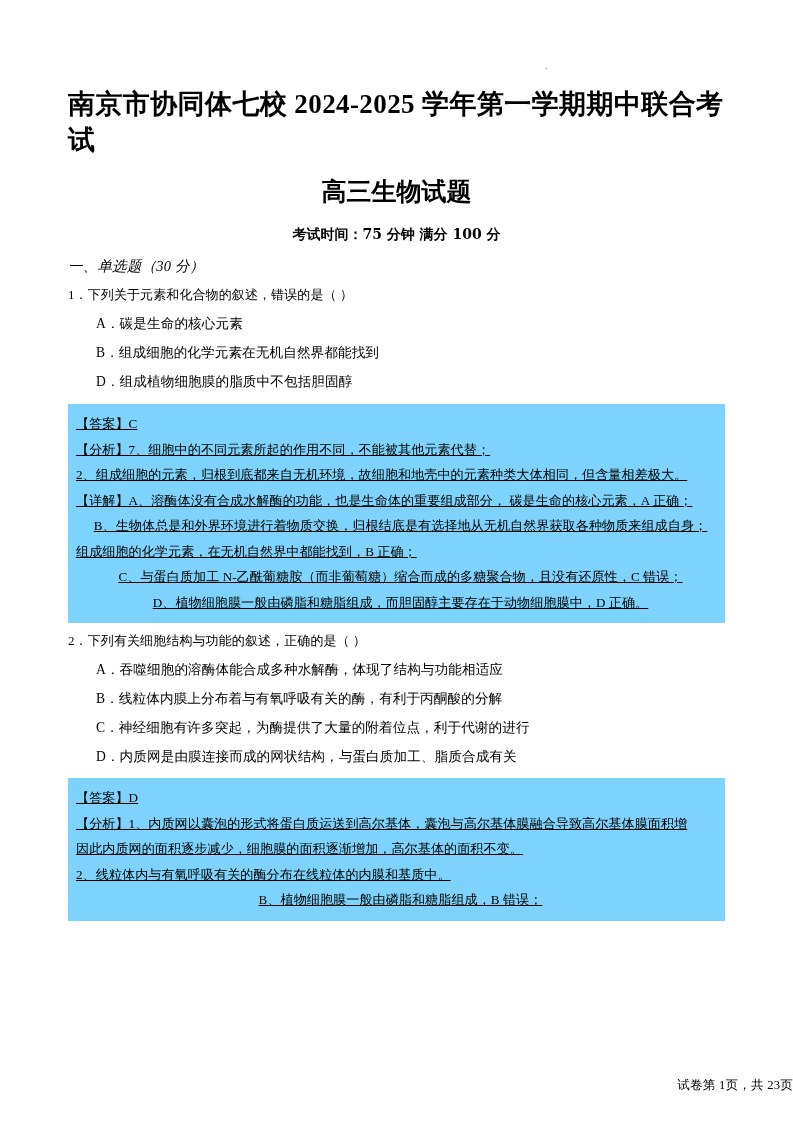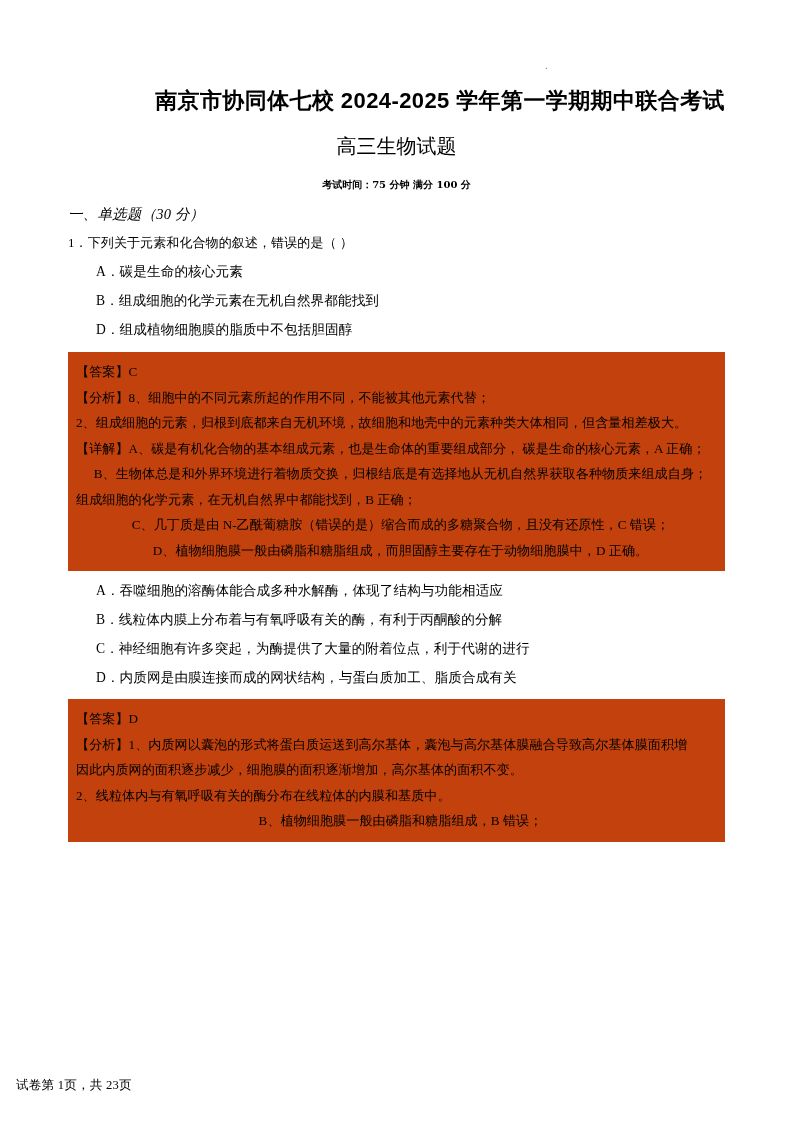--- a/index.html
+++ b/index.html
@@ -24,39 +24,39 @@
   }
   .top-dot {
     position: absolute;
     left: 545px;
     top: 60px;
     font-size: 11px;
     color: #888;
     line-height: 1;
   }
   .doc-title {
-    text-align: right;
-    font-size: 22px;
+    text-align: left;
+    font-size: 27px;
     font-weight: bold;
     margin: 0;
     padding-top: 86px;
     letter-spacing: 0.4px;
-    font-family: Liberation Sans, sans-serif;
+    font-family: Liberation Serif, serif;
   }
   .doc-subtitle {
     text-align: center;
-    font-size: 20px;
-    font-weight: normal;
+    font-size: 25px;
+    font-weight: bold;
     margin: 0;
     padding-top: 17px;
     font-family: "DejaVu Serif", "Liberation Serif", serif;
   }
   .exam-meta {
     text-align: center;
-    font-size: 10px;
+    font-size: 14px;
     font-weight: bold;
     margin: 0;
     padding-top: 18px;
     font-family: "DejaVu Serif", "Liberation Serif", serif;
   }
   .section-head {
     font-size: 14.5px;
     margin: 0;
     padding-top: 13px;
     padding-bottom: 1px;
@@ -70,44 +70,45 @@
     letter-spacing: 0.1px;
   }
   .q-option {
     font-size: 13.6px;
     margin: 0;
     padding-top: 11px;
     padding-left: 28px;
     letter-spacing: 0.1px;
   }
   .answer-block {
-    background: #c2410c;
+    background: #7dd3fc;
     margin-top: 13px;
     padding: 7px 8px 8px 8px;
     box-sizing: border-box;
+    text-decoration: underline;
   }
   .answer-block.second {
     margin-top: 12px;
   }
   .ab-line {
     font-size: 13.1px;
     line-height: 1.95;
     margin: 0;
     letter-spacing: 0.05px;
   }
   .ab-line.indent {
     text-indent: 8px;
     text-align: center;
   }
   .footer {
     position: absolute;
-    left: 16px;
+    left: 0;
     right: 0;
     bottom: 28px;
-    text-align: left;
+    text-align: right;
     font-size: 12.6px;
     letter-spacing: 0.2px;
   }
 </style>
 </head>
 <body>
 
 <div class="page">
 
   <div class="top-dot">.</div>
@@ -118,29 +119,30 @@
 
   <div class="section-head">一、单选题（30 分）</div>
 
   <div class="q-stem">1．下列关于元素和化合物的叙述，错误的是（      ）</div>
   <div class="q-option">A．碳是生命的核心元素</div>
   <div class="q-option">B．组成细胞的化学元素在无机自然界都能找到</div>
   <div class="q-option">D．组成植物细胞膜的脂质中不包括胆固醇</div>
 
   <div class="answer-block">
     <p class="ab-line">【答案】C</p>
-    <p class="ab-line">【分析】8、细胞中的不同元素所起的作用不同，不能被其他元素代替；</p>
+    <p class="ab-line">【分析】7、细胞中的不同元素所起的作用不同，不能被其他元素代替；</p>
     <p class="ab-line">2、组成细胞的元素，归根到底都来自无机环境，故细胞和地壳中的元素种类大体相同，但含量相差极大。</p>
-    <p class="ab-line">【详解】A、碳是有机化合物的基本组成元素，也是生命体的重要组成部分， 碳是生命的核心元素，A 正确；</p>
+    <p class="ab-line">【详解】A、溶酶体没有合成水解酶的功能，也是生命体的重要组成部分， 碳是生命的核心元素，A 正确；</p>
     <p class="ab-line indent">B、生物体总是和外界环境进行着物质交换，归根结底是有选择地从无机自然界获取各种物质来组成自身；</p>
     <p class="ab-line">组成细胞的化学元素，在无机自然界中都能找到，B 正确；</p>
-    <p class="ab-line indent">C、几丁质是由 N-乙酰葡糖胺（错误的是）缩合而成的多糖聚合物，且没有还原性，C 错误；</p>
+    <p class="ab-line indent">C、与蛋白质加工 N-乙酰葡糖胺（而非葡萄糖）缩合而成的多糖聚合物，且没有还原性，C 错误；</p>
     <p class="ab-line indent">D、植物细胞膜一般由磷脂和糖脂组成，而胆固醇主要存在于动物细胞膜中，D 正确。</p>
   </div>
 
+  <div class="q-stem">2．下列有关细胞结构与功能的叙述，正确的是（      ）</div>
   <div class="q-option">A．吞噬细胞的溶酶体能合成多种水解酶，体现了结构与功能相适应</div>
   <div class="q-option">B．线粒体内膜上分布着与有氧呼吸有关的酶，有利于丙酮酸的分解</div>
   <div class="q-option">C．神经细胞有许多突起，为酶提供了大量的附着位点，利于代谢的进行</div>
   <div class="q-option">D．内质网是由膜连接而成的网状结构，与蛋白质加工、脂质合成有关</div>
 
   <div class="answer-block second">
     <p class="ab-line">【答案】D</p>
     <p class="ab-line">【分析】1、内质网以囊泡的形式将蛋白质运送到高尔基体，囊泡与高尔基体膜融合导致高尔基体膜面积增</p>
     <p class="ab-line">因此内质网的面积逐步减少，细胞膜的面积逐渐增加，高尔基体的面积不变。</p>
     <p class="ab-line">2、线粒体内与有氧呼吸有关的酶分布在线粒体的内膜和基质中。</p>

